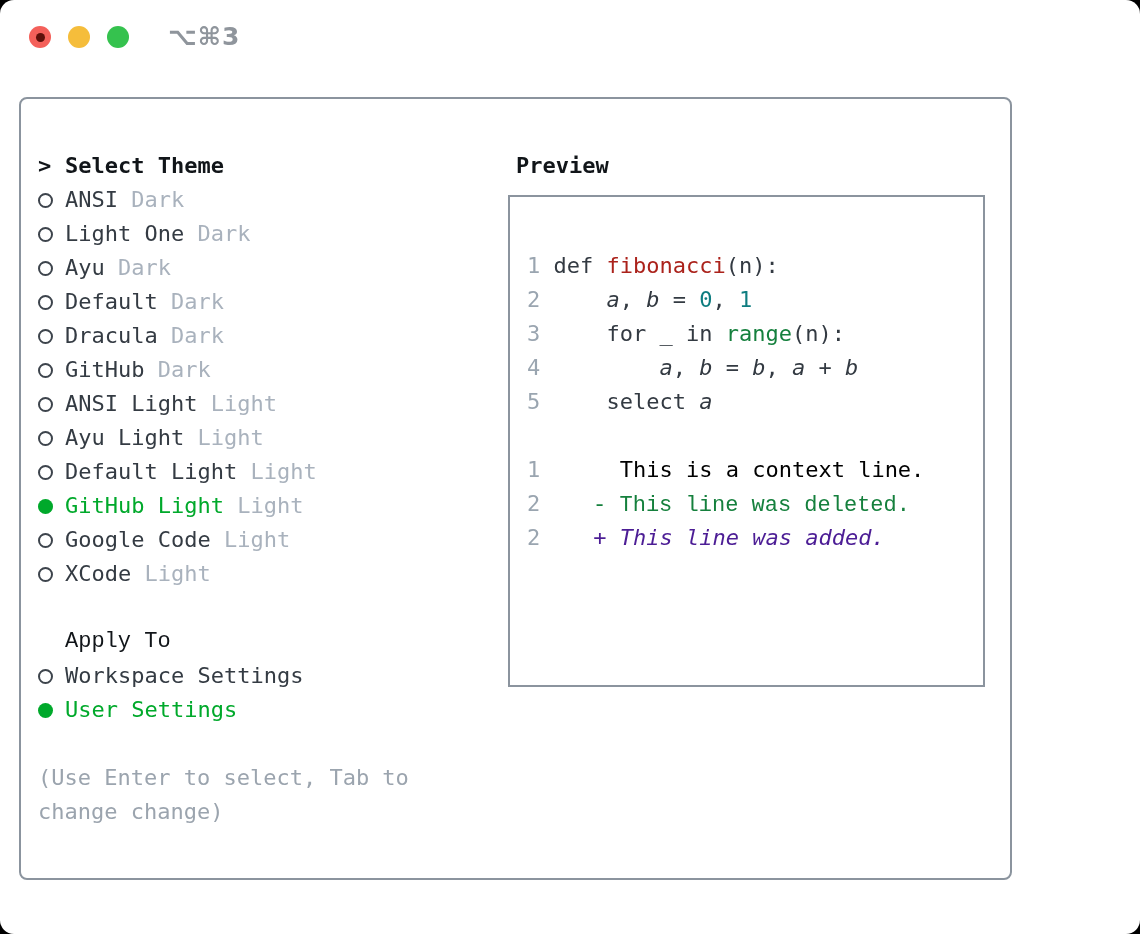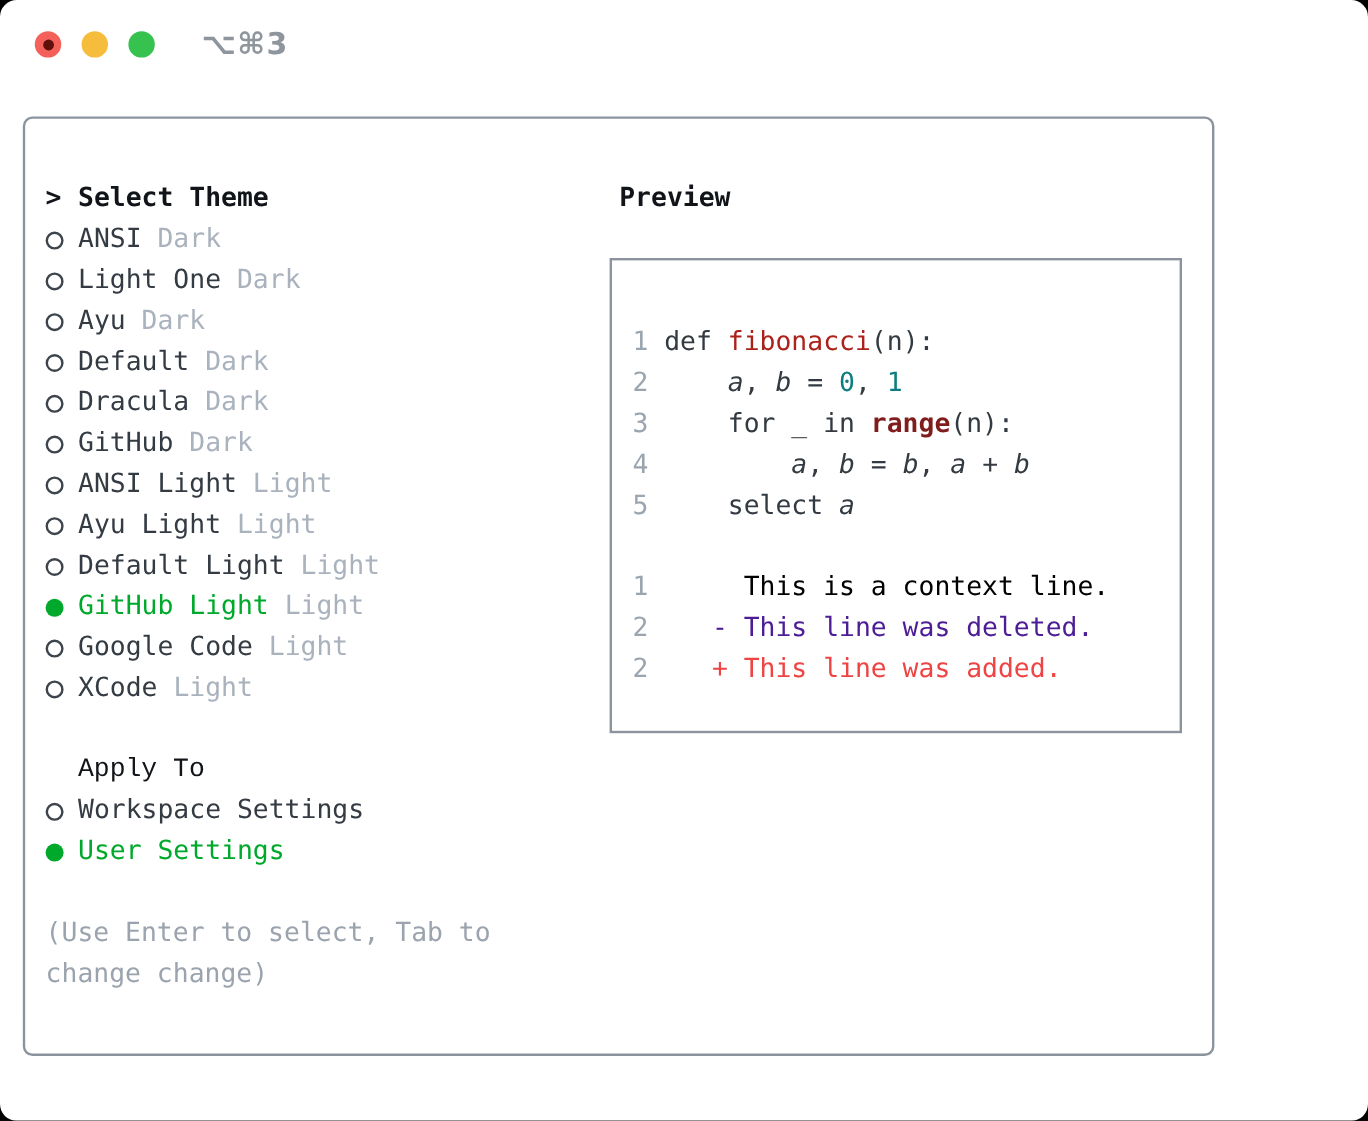--- a/index.html
+++ b/index.html
@@ -51,21 +51,21 @@
   .hint-row { height:34px; font-size:22px; line-height:34px; white-space:pre;
               color:var(--hint_gray); }
   .spacer { height:34px; }
 
   
   .preview-heading {
     position:absolute; left:495px; top:50px; height:34px; line-height:34px;
     font-size:22px; font-weight:bold; color:var(--heading_dark);
   }
   .preview-box {
-    position:absolute; left:487px; top:116px; width:477px; height:396px;
+    position:absolute; left:487px; top:96px; width:477px; height:492px;
     border:2px solid var(--border_gray); background:#fff;
     padding:52px 10px 12px 17px; overflow:hidden;
   }
   .pline { height:34px; line-height:34px; font-size:22px; white-space:pre; }
   .num { color:var(--linenum_gray); }
   .seg.it { font-style:italic; }
 </style>
 </head>
 <body>
 
@@ -102,23 +102,23 @@
         <div class="row"><span class="pfx"><span class="circle"></span></span><span class="name">Workspace Settings</span></div>
         <div class="row"><span class="pfx"><span class="circle sel"></span></span><span class="name-selected">User Settings</span></div>
         <div class="spacer"></div>
         <div class="hint-row">(Use Enter to select, Tab to</div>
         <div class="hint-row">change change)</div>
       </div>
     <div class="preview-heading">Preview</div>
     <div class="preview-box" id="preview-box">
         <div class="pline"><span class="num">1 </span><span class="seg" style="color: rgb(51, 58, 66);">def </span><span class="seg" style="color: rgb(171, 34, 27);">fibonacci</span><span class="seg" style="color: rgb(51, 58, 66);">(n):</span></div>
         <div class="pline"><span class="num">2 </span><span class="seg" style="color: rgb(51, 58, 66);">    </span><span class="seg it" style="color: rgb(51, 58, 66);">a</span><span class="seg" style="color: rgb(51, 58, 66);">, </span><span class="seg it" style="color: rgb(51, 58, 66);">b</span><span class="seg" style="color: rgb(51, 58, 66);"> = </span><span class="seg" style="color: rgb(14, 125, 128);">0</span><span class="seg" style="color: rgb(51, 58, 66);">, </span><span class="seg" style="color: rgb(14, 125, 128);">1</span></div>
-        <div class="pline"><span class="num">3 </span><span class="seg" style="color: rgb(51, 58, 66);">    for _ in </span><span class="seg" style="color: #7f1d1d; font-weight: bold;">range</span><span class="seg" style="color: rgb(51, 58, 66);">(n):</span></div>
+        <div class="pline"><span class="num">3 </span><span class="seg" style="color: rgb(51, 58, 66);">    for _ in </span><span class="seg" style="color: #15803d;">range</span><span class="seg" style="color: rgb(51, 58, 66);">(n):</span></div>
         <div class="pline"><span class="num">4 </span><span class="seg" style="color: rgb(51, 58, 66);">        </span><span class="seg it" style="color: rgb(51, 58, 66);">a</span><span class="seg" style="color: rgb(51, 58, 66);">, </span><span class="seg it" style="color: rgb(51, 58, 66);">b</span><span class="seg" style="color: rgb(51, 58, 66);"> = </span><span class="seg it" style="color: rgb(51, 58, 66);">b</span><span class="seg" style="color: rgb(51, 58, 66);">, </span><span class="seg it" style="color: rgb(51, 58, 66);">a</span><span class="seg" style="color: rgb(51, 58, 66);"> + </span><span class="seg it" style="color: rgb(51, 58, 66);">b</span></div>
         <div class="pline"><span class="num">5 </span><span class="seg" style="color: rgb(51, 58, 66);">    select </span><span class="seg it" style="color: rgb(51, 58, 66);">a</span></div>
         <div class="pline"></div>
         <div class="pline"><span class="num">1 </span><span class="seg" style="color: #000000;">     This is a context line.</span></div>
-        <div class="pline"><span class="num">2 </span><span class="seg" style="color: #4c1d95;">   - This line was deleted.</span></div>
-        <div class="pline"><span class="num">2 </span><span class="seg" style="color: #ef4444;">   + This line was added.</span></div>
+        <div class="pline"><span class="num">2 </span><span class="seg" style="color: #15803d; font-family: Liberation Mono, monospace;">   - This line was deleted.</span></div>
+        <div class="pline"><span class="num">2 </span><span class="seg" style="color: #4c1d95; font-style: italic;">   + This line was added.</span></div>
       </div>
   </div>
 
 </div>
 
 </body></html>

